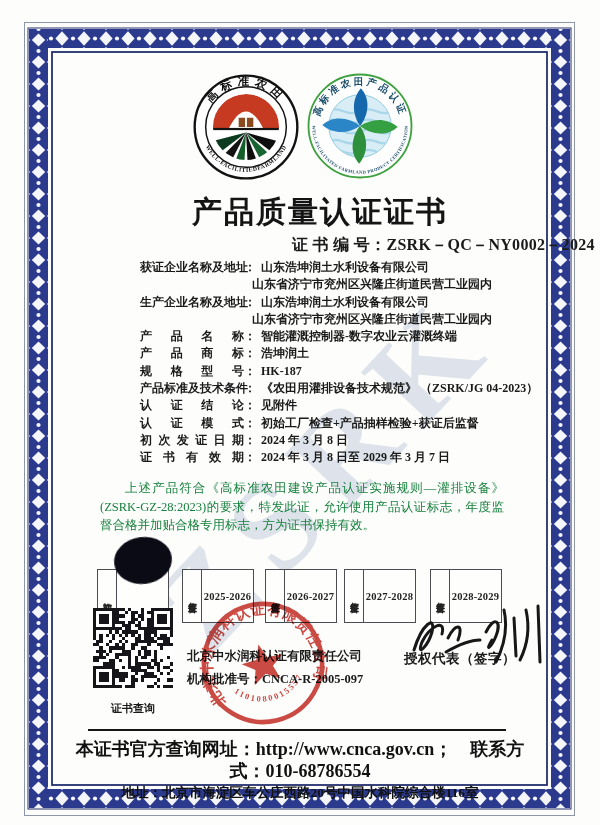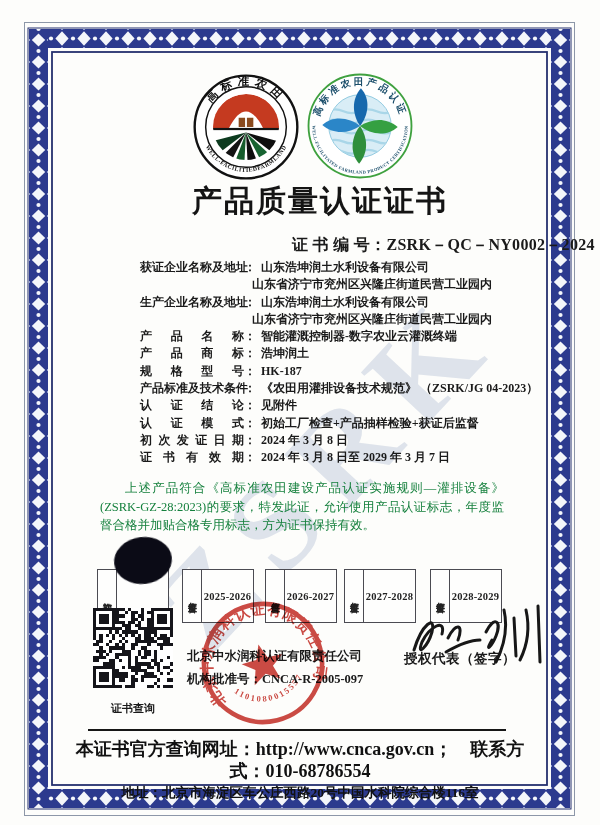--- a/index.html
+++ b/index.html
@@ -10,21 +10,21 @@
 
   .watermark { position:absolute; left:55px; top:398px; width:540px; z-index:0;
     text-align:center; transform:rotate(-47deg); transform-origin:center;
     font-size:128px; font-weight:bold; letter-spacing:20px;
     color:rgba(178,190,211,0.42); font-family:"Liberation Serif",serif; }
 
   .logo { position:absolute; z-index:2; }
   .logo-left  { left:191px; top:72px; }
   .logo-right { left:303px; top:69px; }
 
-  .title { position:absolute; left:60px; top:181px; width:520px; z-index:2;
+  .title { position:absolute; left:60px; top:192px; width:520px; z-index:2;
     text-align:center; font-size:30px; font-weight:bold; letter-spacing:2px;
     color:#141414; font-family:"Liberation Sans","DejaVu Sans",sans-serif; }
 
   .certno { position:absolute; left:292px; top:235px; z-index:2;
     font-size:16px; font-weight:bold; color:#1a1a1a; letter-spacing:0.3px; }
 
   .fields { position:absolute; left:100px; top:259px; width:420px; z-index:2;
     font-size:12px; font-weight:bold; color:#1a1a1a; }
   .frow { line-height:17.3px; white-space:nowrap;margin-left:40px; }
   .flabel { display:inline-block; width:104px; text-align:justify; text-align-last:justify; vertical-align:top; }

